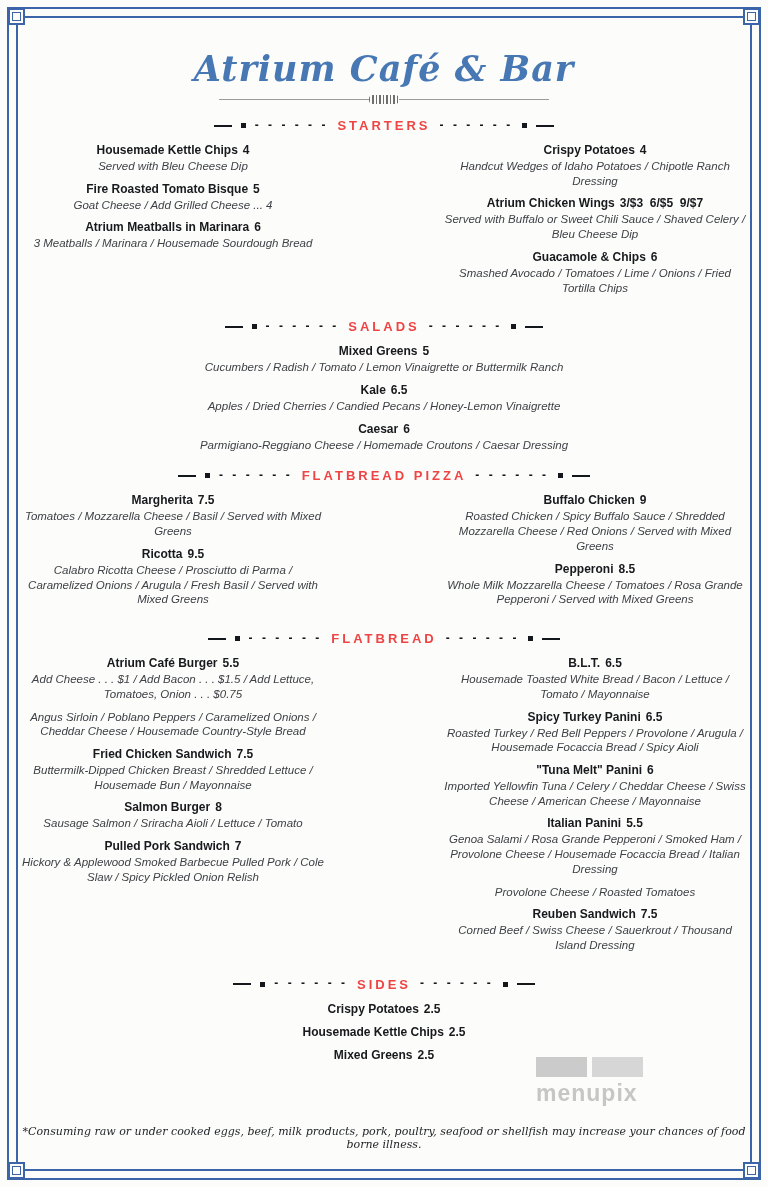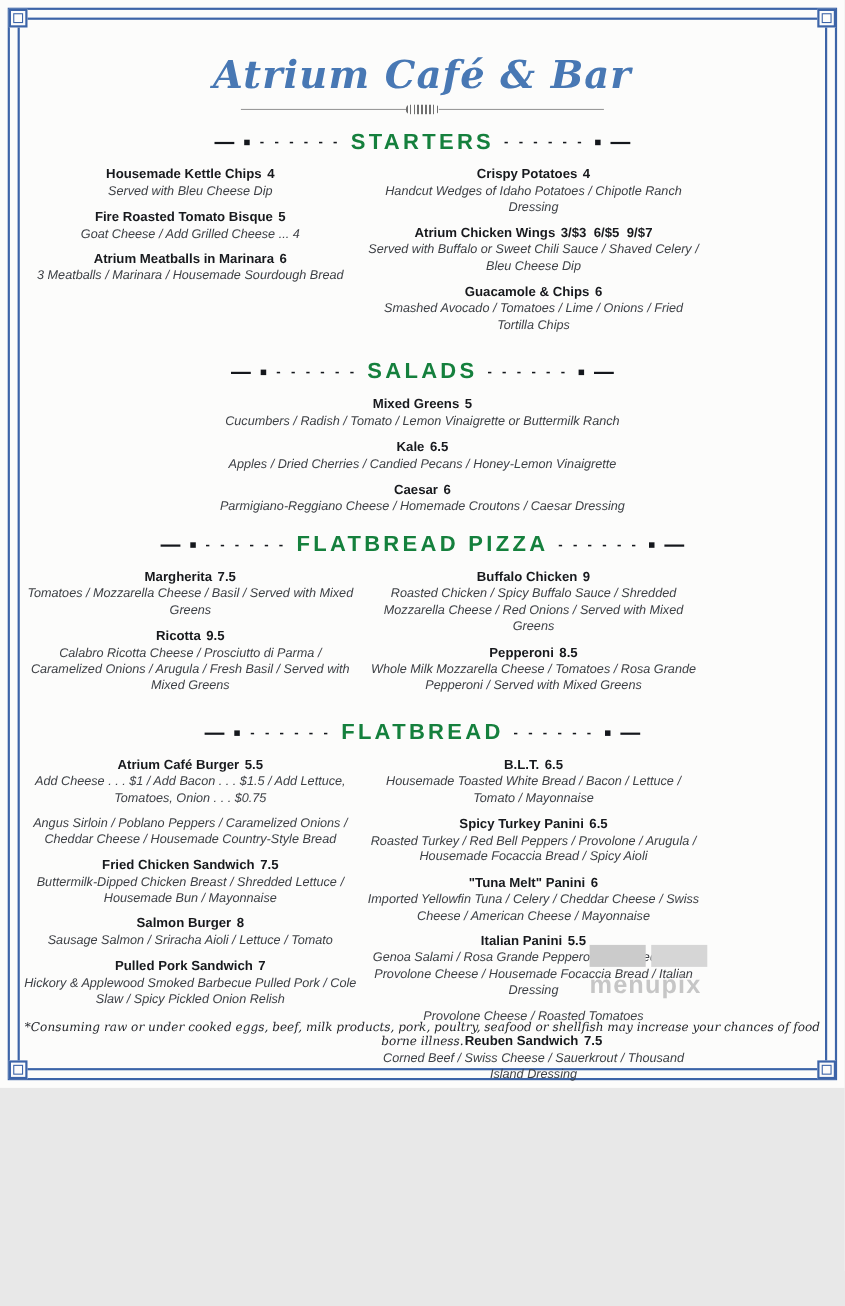--- a/index.html
+++ b/index.html
@@ -1,18 +1,18 @@
 <!DOCTYPE html>
 <html><head>
 <meta charset="utf-8">
 <style>
   html,body { margin:0; padding:0; background:#e8e8e8; }
   .page {
     position:relative;
-    width:768px; height:989px;
+    width:768px; height:1187px;
     margin:0 auto;
     background:#fcfcfb;
     overflow:hidden;
     font-family:"Liberation Sans", sans-serif;
     color:#1b1d21;
   }
   
   .frame-outer { position:absolute; inset:7px; border:2px solid #3c64a8; pointer-events:none; }
   .frame-inner { position:absolute; inset:16px; border:2px solid #3c64a8; pointer-events:none; }
   .corner { position:absolute; width:13px; height:13px; border:2px solid #3c64a8; background:#fcfcfb; }
@@ -41,30 +41,30 @@
     background-image:repeating-linear-gradient(90deg,#6f6f6f 0 1.5px, transparent 1.5px 3.5px);
     border-radius:4px;
   }
 
   .menu-section { margin-bottom:16px; }
   .section-heading {
     display:flex; align-items:center; justify-content:center;
     gap:9px; margin-bottom:10px;
   }
   .heading-title {
-    font-size:20px; font-weight:700; letter-spacing:3px; color:#15803d;text-align:right;
+    font-size:13px; font-weight:700; letter-spacing:3px; color:#ef4444;text-align:right;
   }
   .heading-dashes {
     font-size:12px; font-weight:700; letter-spacing:3px; color:#14171c;
     position:relative; top:-1px; white-space:pre;
   }
   .heading-rule { width:18px; height:2px; background:#14171c; }
   .heading-square { width:5px; height:5px; background:#14171c; }
 
-  .two-col { display:flex; justify-content:flex-start; gap:10px; }
+  .two-col { display:flex; justify-content:space-between; gap:10px; }
   .col { width:302px; }
   .one-col { width:560px; margin:0 auto; }
 
   .menu-item { text-align:center; margin-bottom:8px; }
   .item-title { font-size:12px; font-weight:700; color:#17191d; line-height:1.25; }
   .item-price { margin-left:5px; white-space:pre; }
   .item-desc {
     font-size:11.5px; font-style:italic; color:#3e4146; line-height:1.28; margin-top:1px;
   }
 

